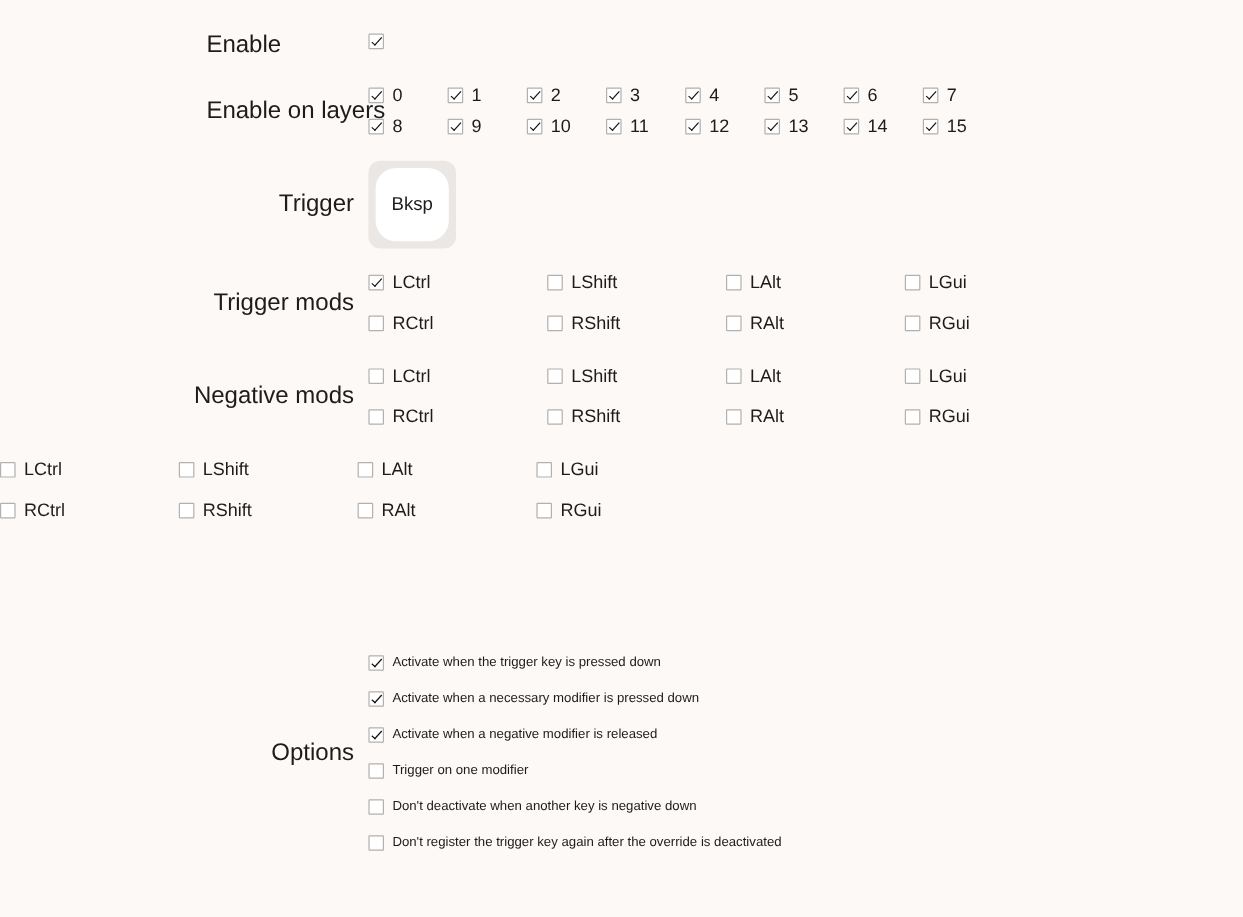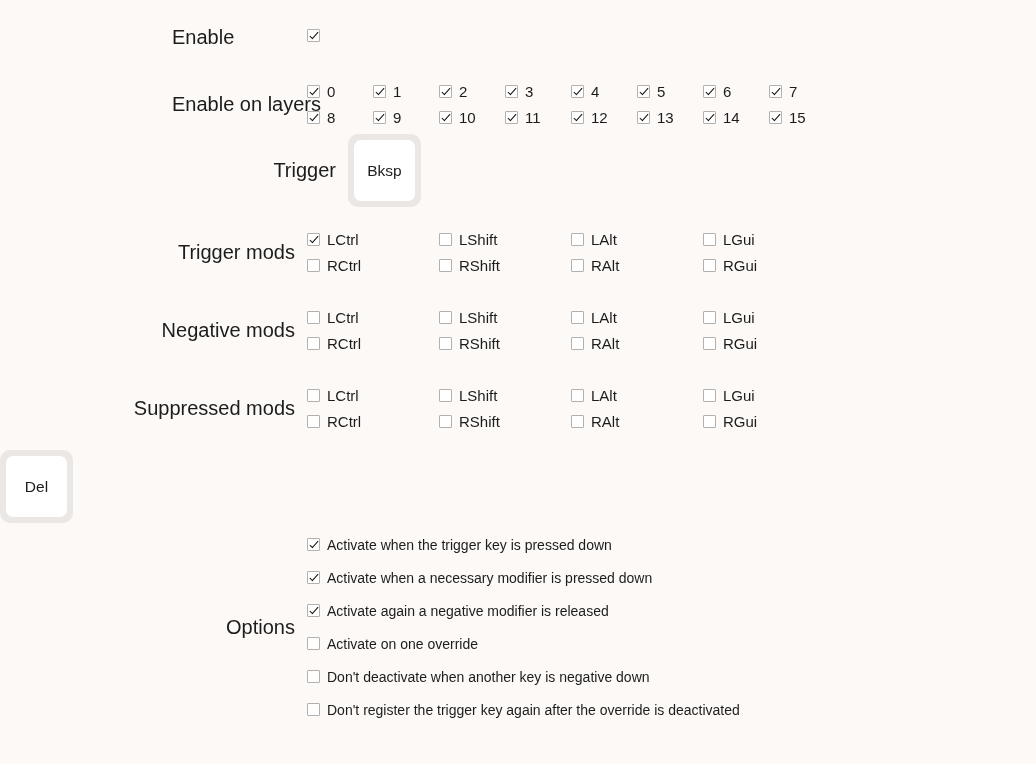--- a/index.html
+++ b/index.html
@@ -88,70 +88,71 @@
     display: grid;
     grid-template-columns: repeat(8, 66px);
     row-gap: 9px;
   }
 
   
   .mods {
     display: grid;
     grid-template-columns: repeat(4, 132px);
     row-gap: 9px;
+    gap: 17px;
   }
 
   
   .keybox {
     width: 73px;
     height: 73px;
     background: #EAE7E4;
     border-radius: 10px;
     display: flex;
     align-items: center;
     justify-content: center;
     cursor: pointer;
   }
   .keybox-inner {
     width: 61px;
     height: 61px;
     background: #ffffff;
-    border-radius: 7px;
+    border-radius: 17px;
     display: flex;
     align-items: center;
     justify-content: center;
     font-size: 15.5px;
     color: #1c1c1c;
   }
 
   
   .options-list {
     display: flex;
     flex-direction: column;
     gap: 17px;
   }
   .options-list .cb-item {
-    font-size: 14px;
+    font-size: 11px;
   }
 </style>
 </head>
 <body>
 
 <div class="page">
 
   <div class="row" style="top:27px; height:20px;">
     <div class="row-label left">Enable</div>
     <div class="row-field">
       <label class="cb-item">
         <span class="cb checked" id="cb-enable"></span>
       </label>
     </div>
   </div>
 
-  <div class="row" style="top:66px; height:52px;margin-top:12px;">
+  <div class="row" style="top:66px; height:52px;">
     <div class="row-label left">Enable on layers</div>
     <div class="row-field">
       <div class="layers" id="layers-grid">
           <label class="cb-item">
             <span class="cb checked"></span>
             <span>0</span>
           </label>
           <label class="cb-item">
             <span class="cb checked"></span>
             <span>1</span>
@@ -209,21 +210,21 @@
             <span>14</span>
           </label>
           <label class="cb-item">
             <span class="cb checked"></span>
             <span>15</span>
           </label>
         </div>
     </div>
   </div>
 
-  <div class="row" style="top:134px; height:73px;padding-left:41px;">
+  <div class="row" style="top:134px; height:73px;">
     <div class="row-label">Trigger</div>
     <div class="row-field">
       <div class="keybox">
         <div class="keybox-inner">Bksp</div>
       </div>
     </div>
   </div>
 
   <div class="row" style="top:226px; height:52px;">
     <div class="row-label">Trigger mods</div>
@@ -299,21 +300,20 @@
           </label>
           <label class="cb-item">
             <span class="cb"></span>
             <span>RGui</span>
           </label>
         </div>
     </div>
   </div>
 
   <div class="row" style="top:382px; height:52px;">
-    <div class="row-label">Suppressed mods</div>
     <div class="row-field">
       <div class="mods" id="suppressed-mods-grid">
           <label class="cb-item">
             <span class="cb"></span>
             <span>LCtrl</span>
           </label>
           <label class="cb-item">
             <span class="cb"></span>
             <span>LShift</span>
           </label>
@@ -339,46 +339,41 @@
           </label>
           <label class="cb-item">
             <span class="cb"></span>
             <span>RGui</span>
           </label>
         </div>
     </div>
   </div>
 
   <div class="row" style="top:450px; height:73px;">
-    <div class="row-field">
-      <div class="keybox">
-        <div class="keybox-inner">Del</div>
-      </div>
-    </div>
   </div>
 
   <div class="row" style="top:543px; height:168px;">
     <div class="row-label">Options</div>
     <div class="row-field">
       <div class="options-list" id="options-list">
           <label class="cb-item">
             <span class="cb checked"></span>
             <span>Activate when the trigger key is pressed down</span>
           </label>
           <label class="cb-item">
             <span class="cb checked"></span>
             <span>Activate when a necessary modifier is pressed down</span>
           </label>
           <label class="cb-item">
             <span class="cb checked"></span>
-            <span>Activate again a negative modifier is released</span>
-          </label>
-          <label class="cb-item">
-            <span class="cb"></span>
-            <span>Activate on one override</span>
+            <span>Activate when a negative modifier is released</span>
+          </label>
+          <label class="cb-item">
+            <span class="cb"></span>
+            <span>Trigger on one modifier</span>
           </label>
           <label class="cb-item">
             <span class="cb"></span>
             <span>Don't deactivate when another key is negative down</span>
           </label>
           <label class="cb-item">
             <span class="cb"></span>
             <span>Don't register the trigger key again after the override is deactivated</span>
           </label>
         </div>

